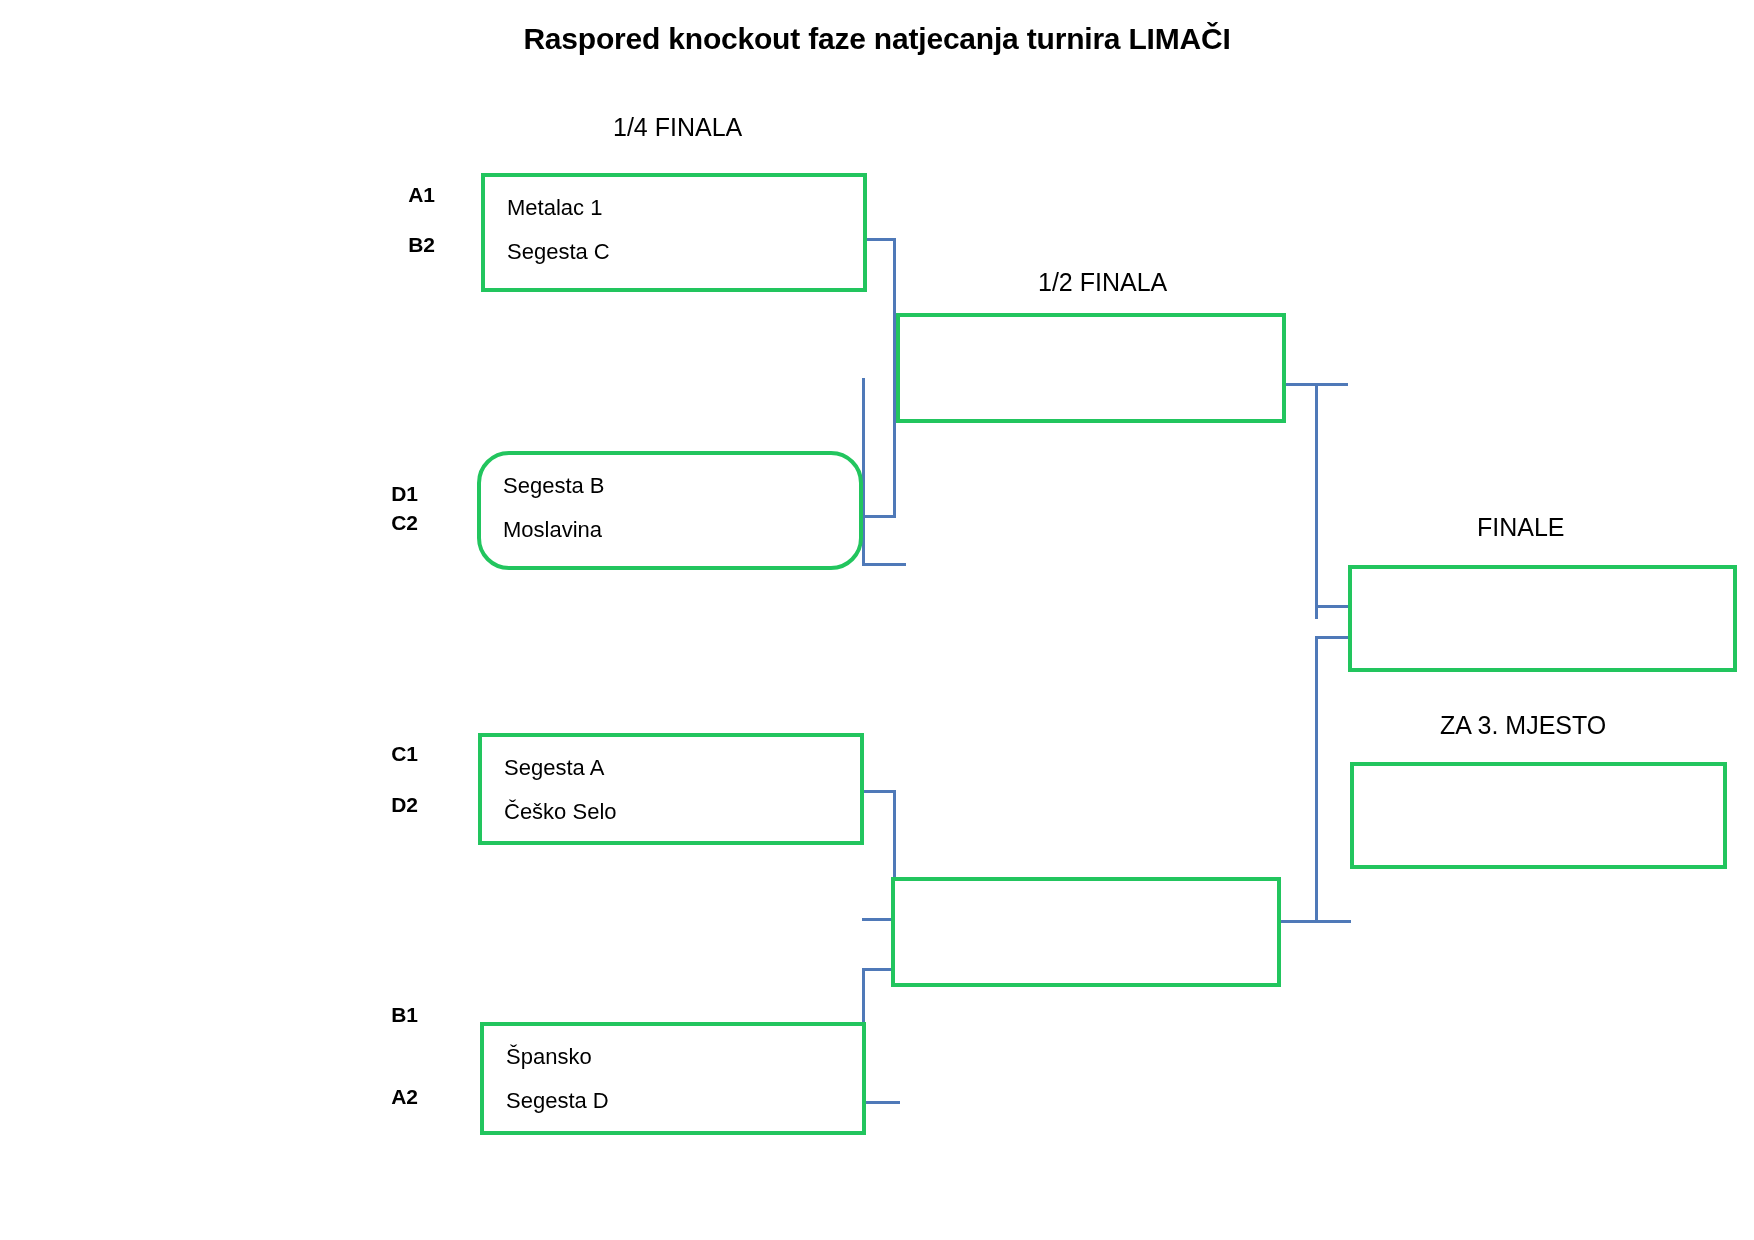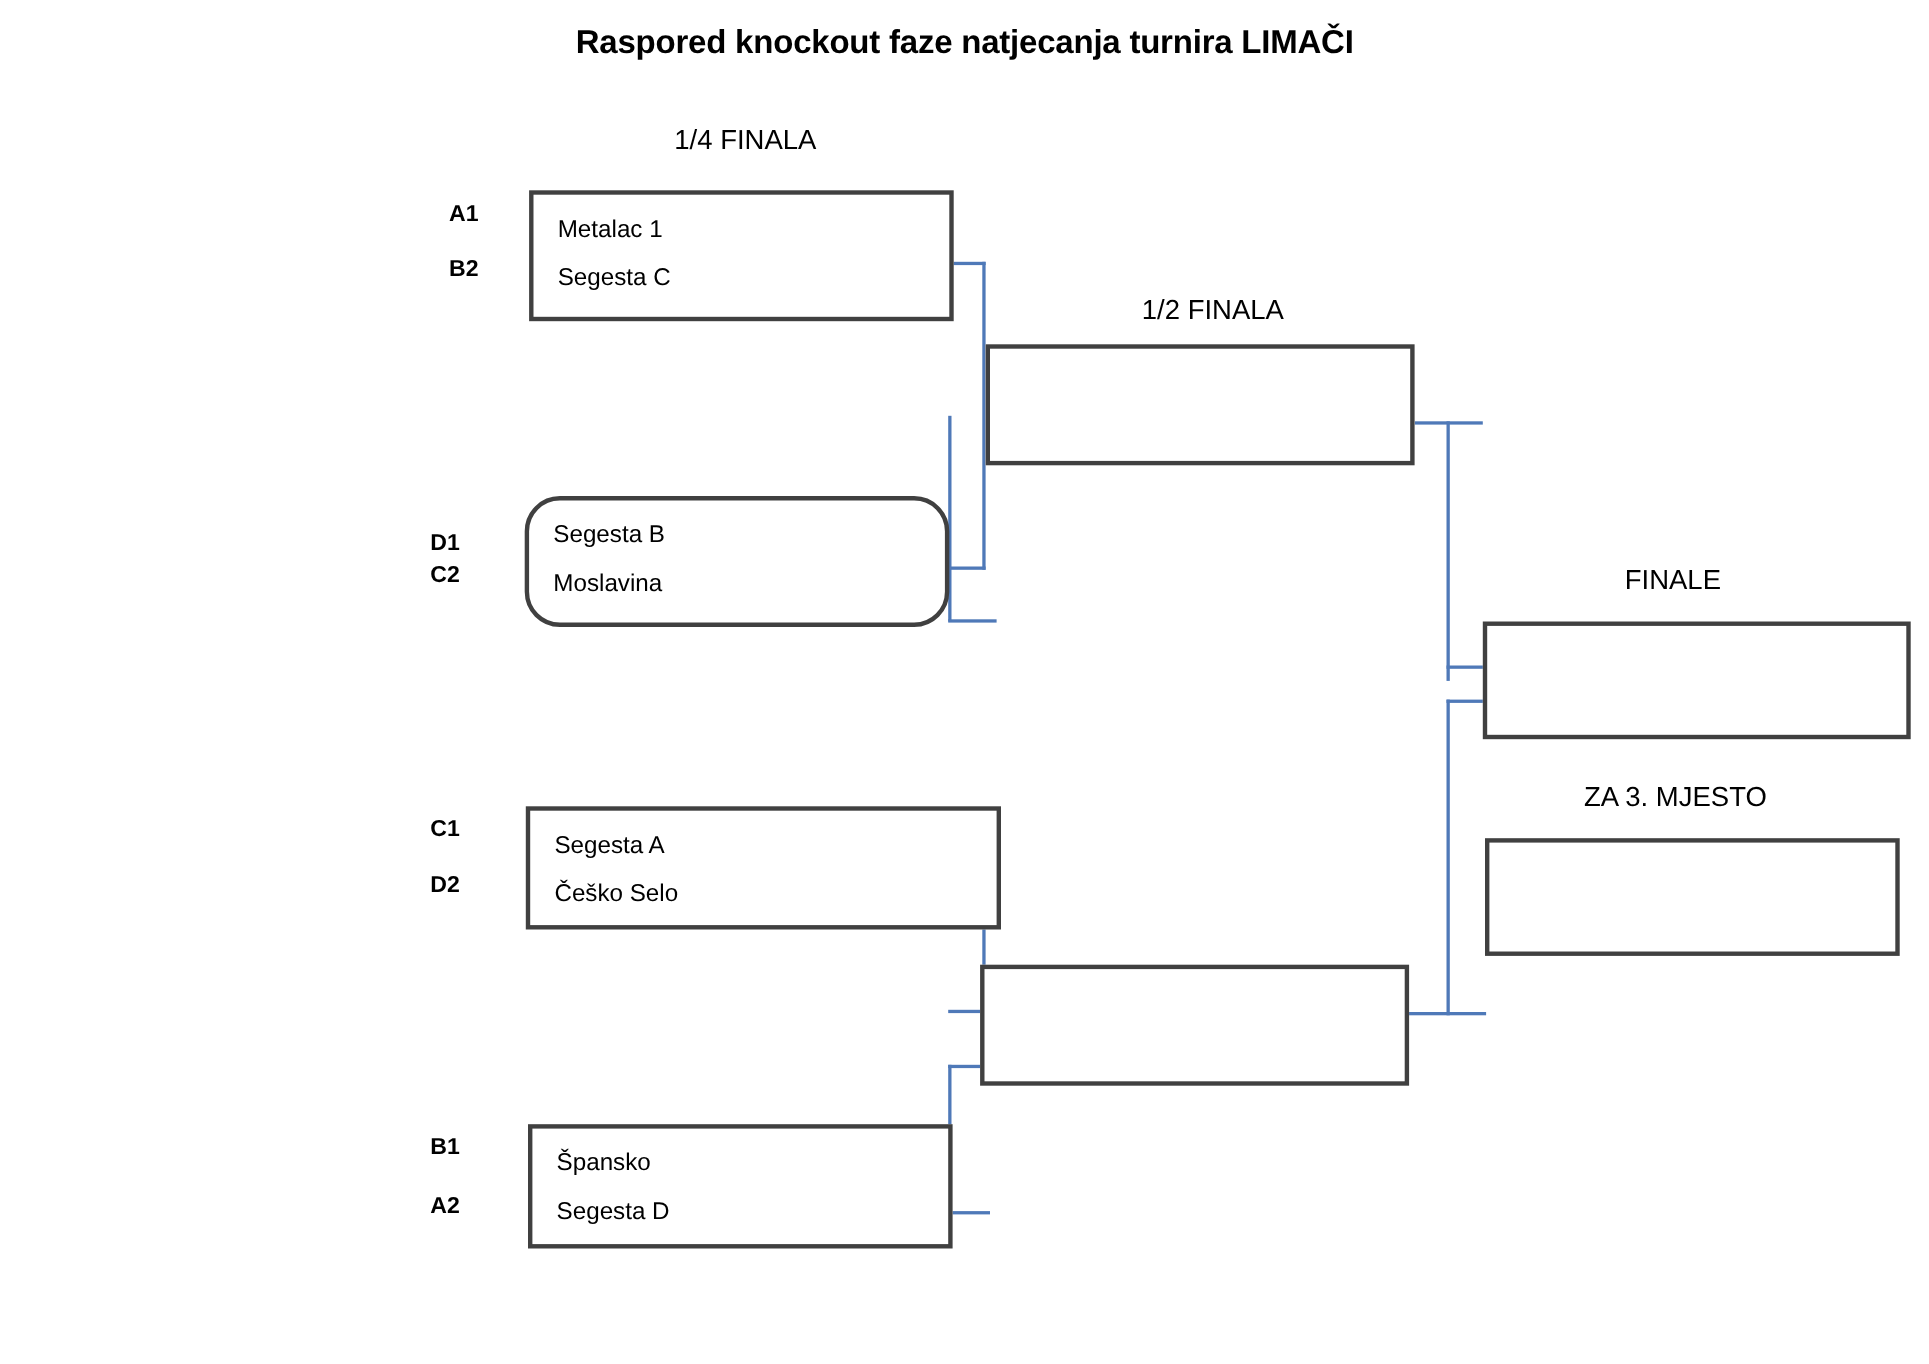--- a/index.html
+++ b/index.html
@@ -36,21 +36,21 @@
     position: absolute;
     font-size: 25px;
     font-weight: normal;
     white-space: nowrap;
   }
 
   
   .match-box {
     position: absolute;
     box-sizing: border-box;
-    border: 4px solid #404040;
+    border: 4px solid #22c55e;
     background: #ffffff;
     z-index: 3;
   }
   .slot {
     position: absolute;
     left: 22px;
     font-size: 22px;
     font-weight: normal;
     white-space: nowrap;
     color: #000000;
@@ -123,26 +123,26 @@
 
   <div class="seed" style="left:358px; top:482px; width:60px;">D1</div>
   <div class="seed" style="left:358px; top:511px; width:60px;">C2</div>
   <div class="match-box" style="left:477px; top:451px; width:386px; height:119px;border-radius:32px;">
     <div class="slot s1">Segesta B</div>
     <div class="slot s2">Moslavina</div>
   </div>
 
   <div class="seed" style="left:358px; top:742px; width:60px;">C1</div>
   <div class="seed" style="left:358px; top:793px; width:60px;">D2</div>
-  <div class="match-box" style="left:478px; top:733px; width:432px; height:112px;">
+  <div class="match-box" style="left:478px; top:733px; width:386px; height:112px;">
     <div class="slot s1">Segesta A</div>
     <div class="slot s2">Češko Selo</div>
   </div>
 
-  <div class="seed" style="left:358px; top:1031px; width:60px;">B1</div>
+  <div class="seed" style="left:358px; top:1003px; width:60px;">B1</div>
   <div class="seed" style="left:358px; top:1085px; width:60px;">A2</div>
   <div class="match-box" style="left:480px; top:1022px; width:386px; height:113px;">
     <div class="slot s1">Špansko</div>
     <div class="slot s2">Segesta D</div>
   </div>
 
   <div class="match-box" style="left:896px; top:313px; width:390px; height:110px;">
     <div class="slot s1"></div>
     <div class="slot s2"></div>
   </div>

